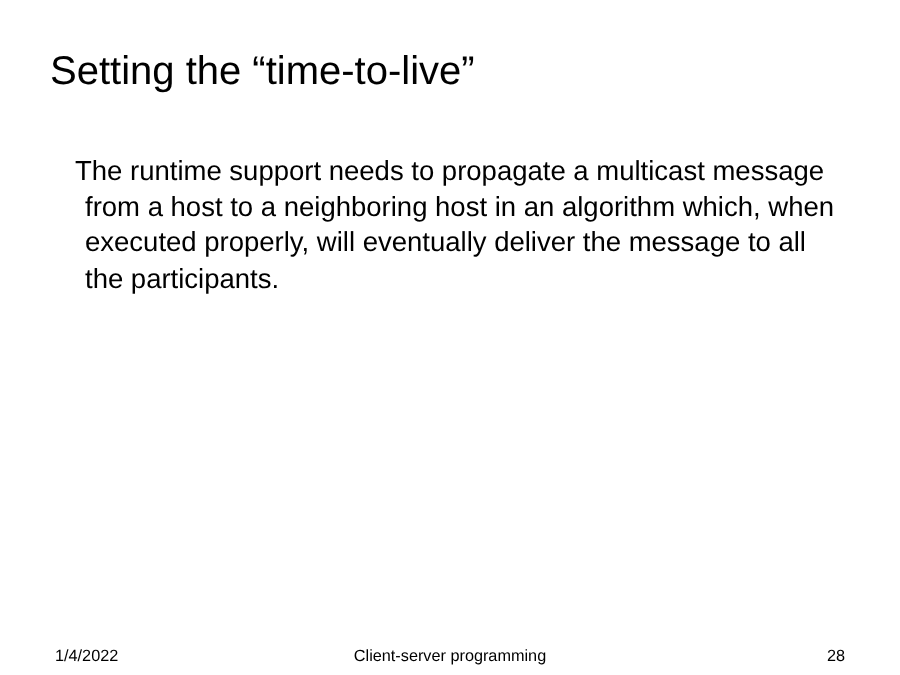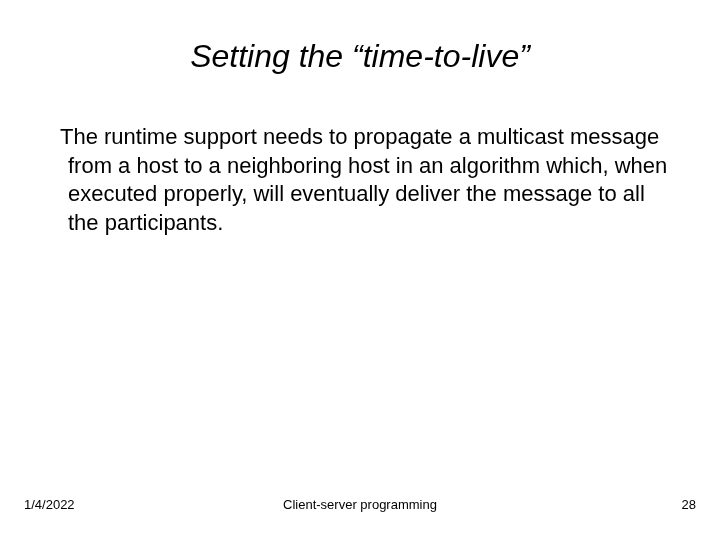--- a/index.html
+++ b/index.html
@@ -18,43 +18,42 @@
     }
     .slide {
       width: 100%;
       height: 100%;
       padding: 30px 40px 50px 40px;
       position: relative;
     }
     .title {
       font-size: 32px;
       font-weight: normal;
-      text-align: center;
+      text-align: left;
       margin-bottom: 28px;
       margin-top: 8px;
-      font-style: italic;
     }
     .body-text {
       font-size: 22px;
       line-height: 1.3;
       padding-left: 10px;
       padding-right: 10px;
       margin-top: 48px;
     }
     .paragraph {
       margin-bottom: 4px;
       text-indent: -8px;
       padding-left: 18px;
     }
     .footer {
       position: absolute;
-      bottom: 28px;
+      bottom: 8px;
       left: 0;
       width: 100%;
-      padding: 0 24px;
+      padding: 0 44px;
       display: flex;
       justify-content: space-between;
       align-items: center;
       font-size: 13px;
     }
     .footer-left {
       text-align: left;
     }
     .footer-center {
       position: absolute;

